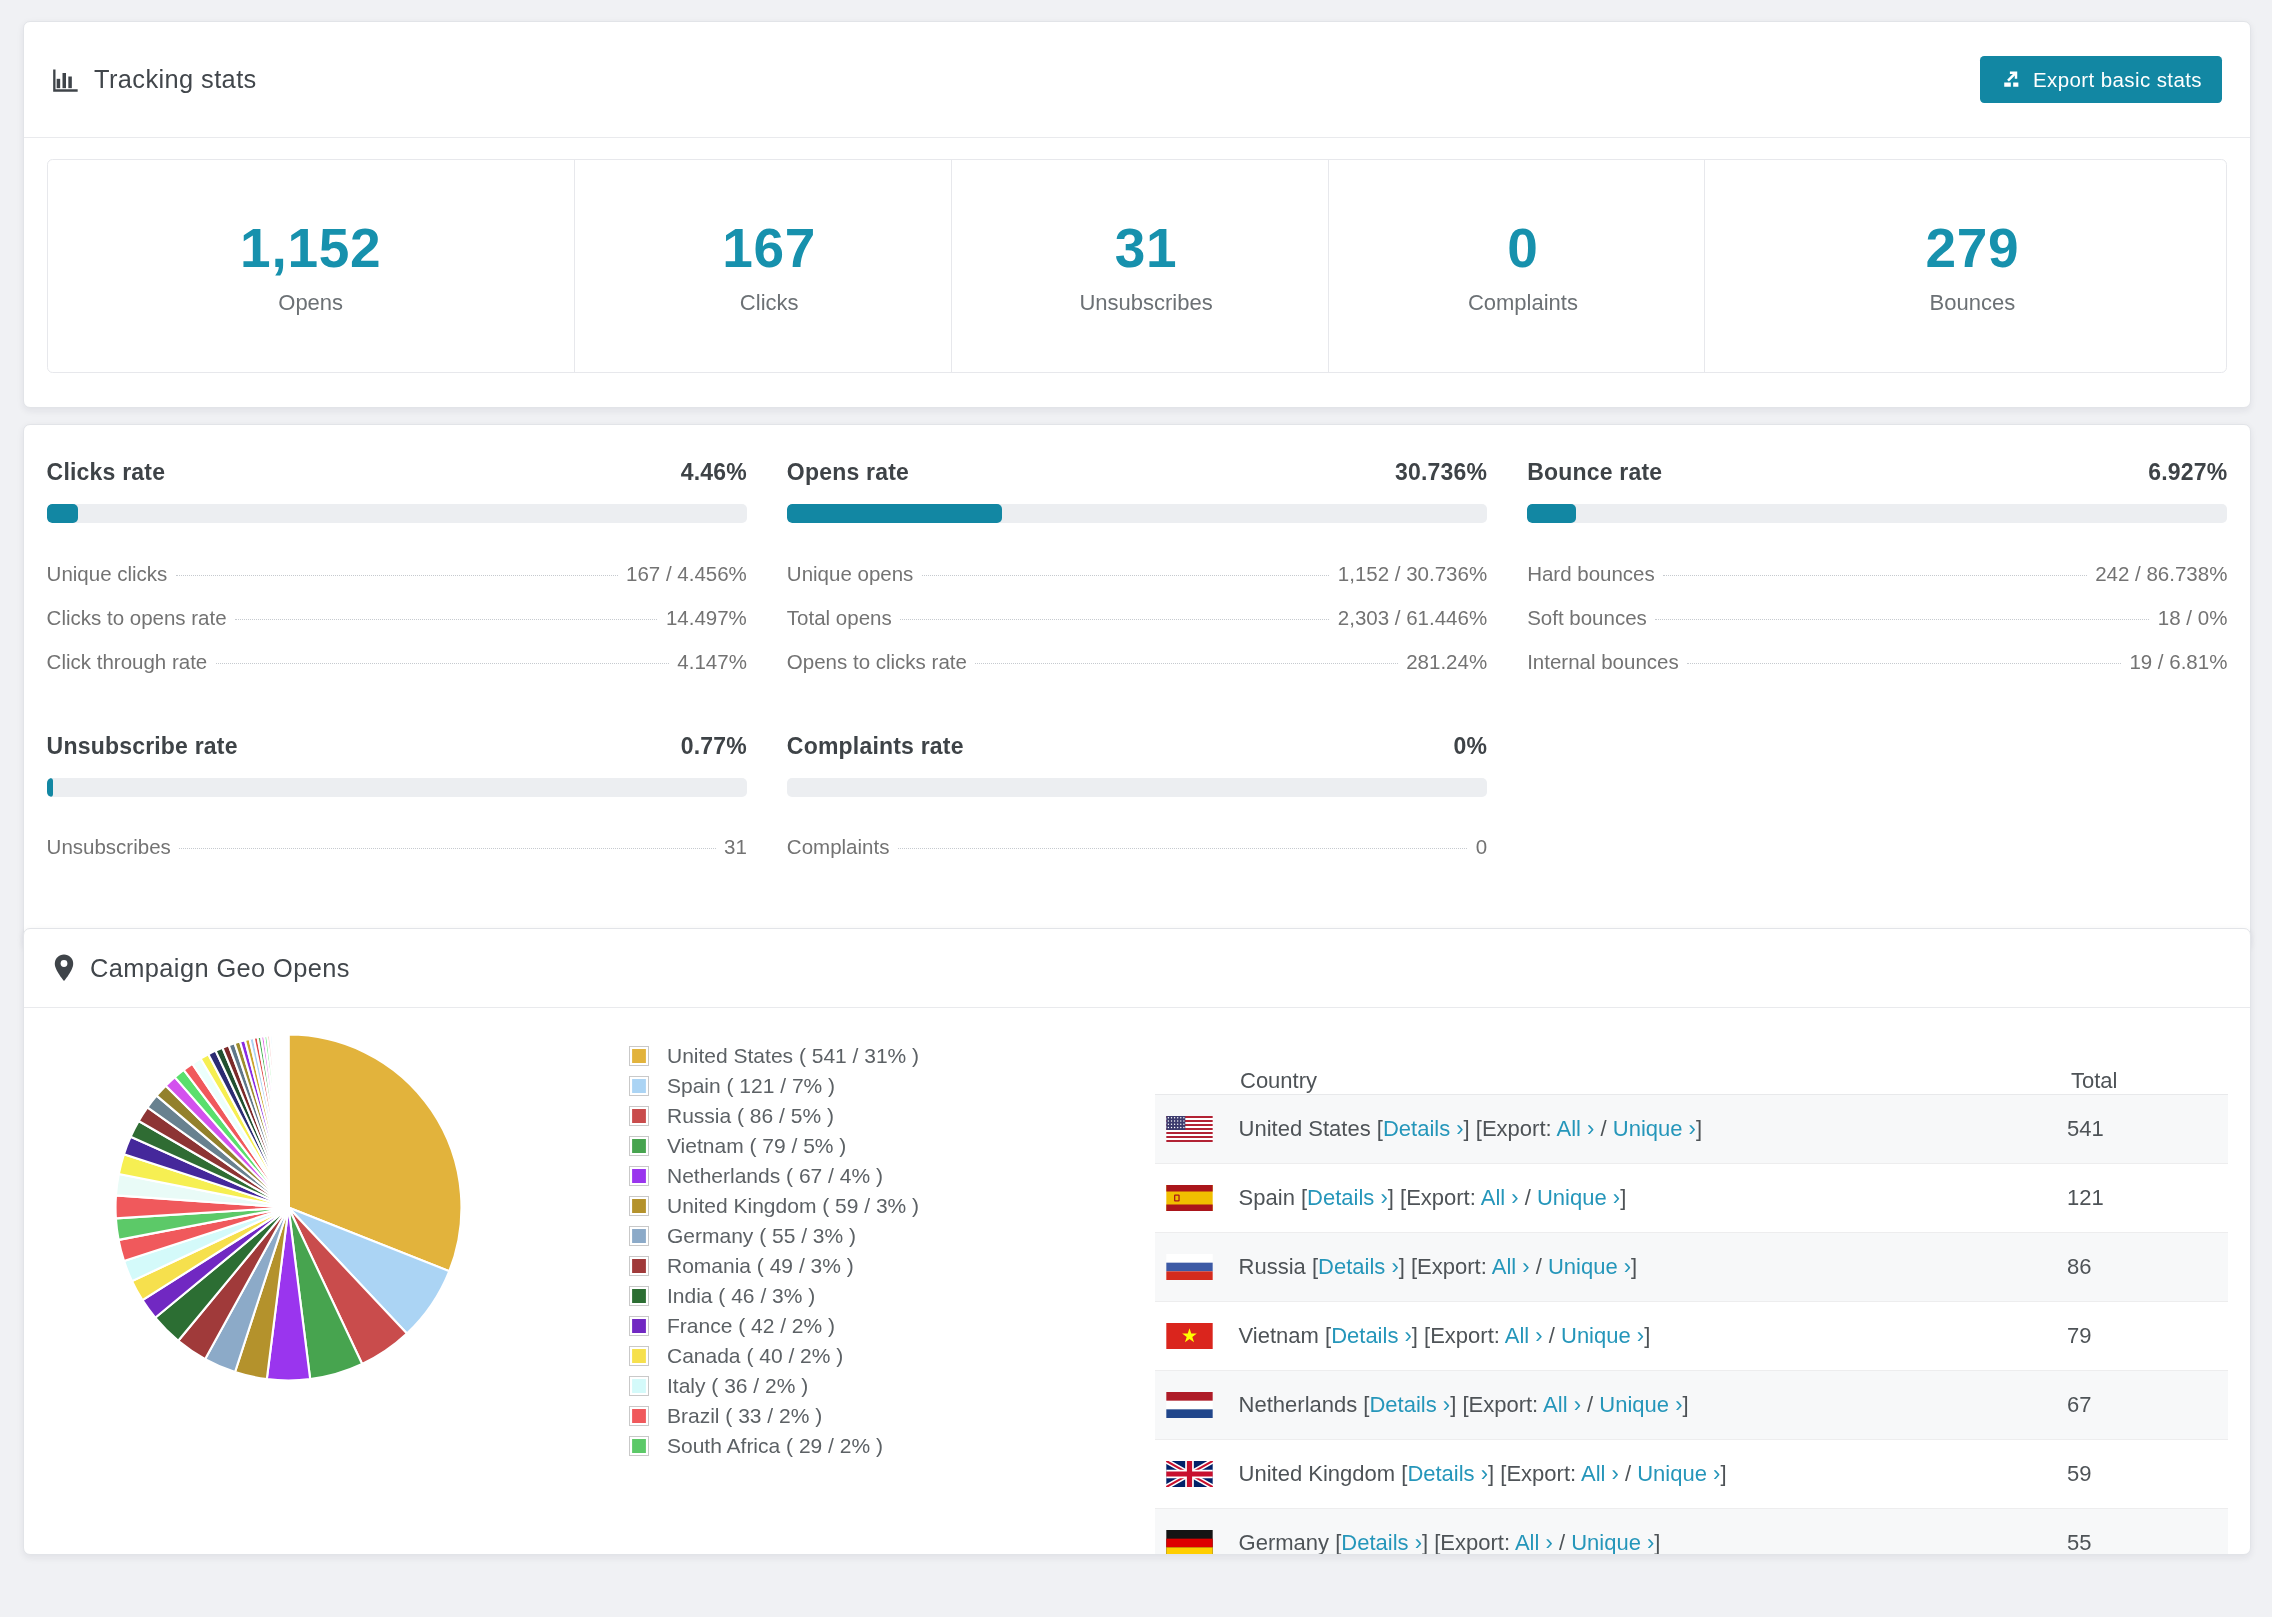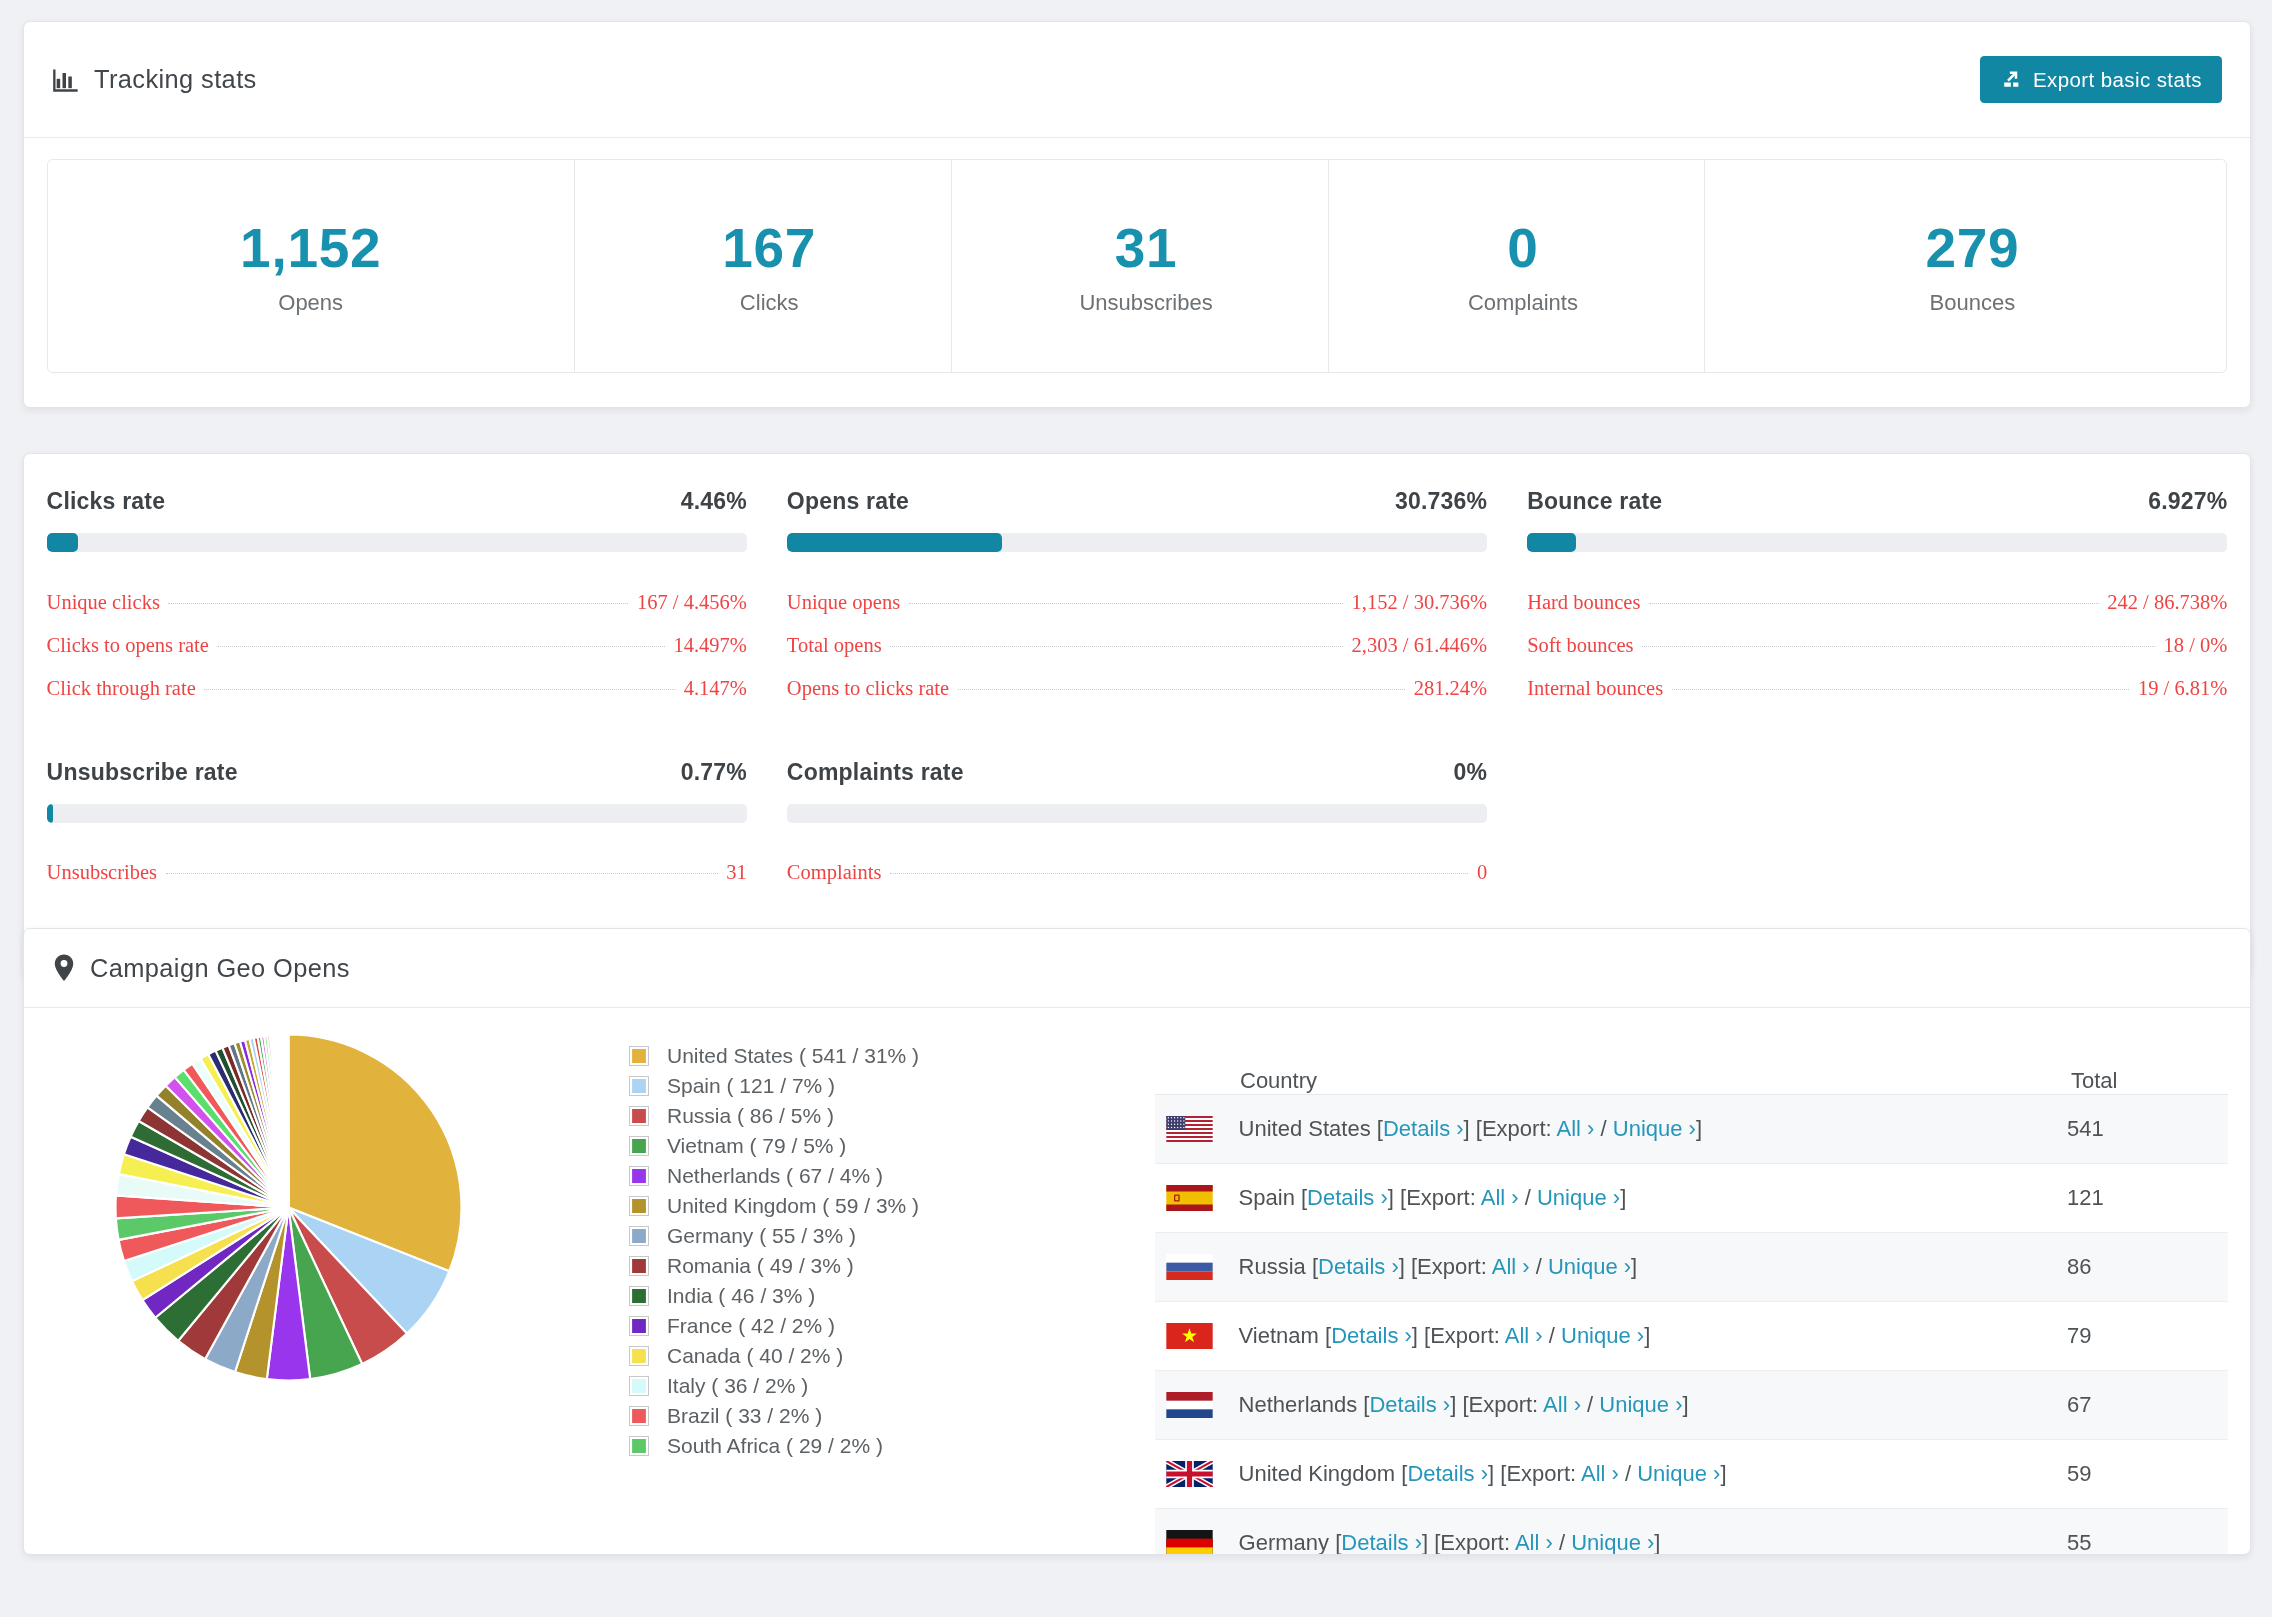--- a/index.html
+++ b/index.html
@@ -1,21 +1,21 @@
 <!DOCTYPE html>
 <html style="--accent: #1287a3; --link: #2596ba; --num: #1791ad;font-size:11.3px"><head>
 <meta charset="utf-8">
 <style>
   html,body{margin:0;padding:0;width:2273px;height:1618px;overflow:hidden;
     background:#f0f1f4;font-family:"Liberation Sans","DejaVu Sans",sans-serif;}
   .page{position:relative;width:2273px;height:1618px;}
   .card{position:absolute;left:23px;width:2226px;background:#fff;
     border:0.7px solid #e2e4e8;border-radius:7px;box-shadow:0 2.1px 7px rgba(25,35,60,.07);}
   #card-tracking{top:21px;height:385px;}
-  #card-rates{top:453px;height:521px;}
+  #card-rates{top:424px;height:521px;}
   #card-geo{top:928px;height:625px;overflow:hidden;}
 
   .card-header{position:relative;display:flex;align-items:center;height:115px;padding:0 28px;}
   #card-geo .card-header{height:78px;}
   .card-title{font-size:25.4px;color:#41464b;margin-left:14px;font-weight:400;letter-spacing:0.4px;}
   .divider{border-top:0.7px solid #e9eaed;}
 
   .btn-export{position:absolute;right:28px;top:34px;height:47px;display:flex;align-items:center;
     gap:10.6px;padding:0 20px;background:var(--accent,#1287a3);color:#fff;border:none;border-radius:4.2px;
     font-size:20.5px;font-family:inherit;cursor:pointer;letter-spacing:0.4px;}
@@ -30,21 +30,21 @@
   .stat-value{font-size:55px;font-weight:700;color:var(--num,#1791ad);letter-spacing:0.7px;}
   .stat-label{font-size:22px;color:#6c7175;margin-top:10px;}
 
   .rates-grid{display:grid;grid-template-columns:1fr 1fr 1fr;column-gap:40px;row-gap:48px;
     padding:34px 22.6px 0;}
   .rate-head{display:flex;justify-content:space-between;align-items:baseline;}
   .rate-title,.rate-value{font-size:23px;font-weight:700;color:#3e4347;letter-spacing:0.2px;}
   .bar-track{margin-top:18.4px;height:19px;background:#eceef1;border-radius:5px;overflow:hidden;}
   .bar-fill{height:100%;background:var(--accent,#1287a3);border-radius:5px;}
   .rate-rows{margin-top:28px;}
-  .rrow{display:flex;align-items:baseline;padding:10.2px 0;font-size:20.5px;color:#ef4444;font-family:Liberation Serif, serif;}
+  .rrow{display:flex;align-items:baseline;padding:10.2px 0;font-size:20.5px;color:#737373;}
   .rlabel{white-space:nowrap;}
   .leader{flex:1;border-bottom:1.4px dotted #c6cacf;margin:0 8.5px;transform:translateY(-5px);}
   .rval{white-space:nowrap;}
 
   .geo-body{position:relative;height:546px;}
   .pie-wrap{position:absolute;left:88px;top:23px;width:353px;height:353px;}
   .legend{position:absolute;left:605px;top:33px;list-style:none;margin:0;padding:0;}
   .lg-item{display:flex;align-items:center;height:30px;font-size:21px;color:#5c6165;}
   .swatch{width:18.4px;height:18.4px;border:0.7px solid #c9c9c9;box-shadow:inset 0 0 0 2.1px #fff;
     margin-right:17.6px;flex:none;}

